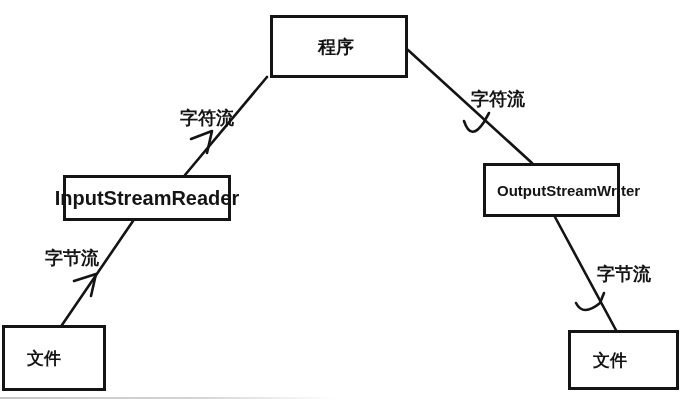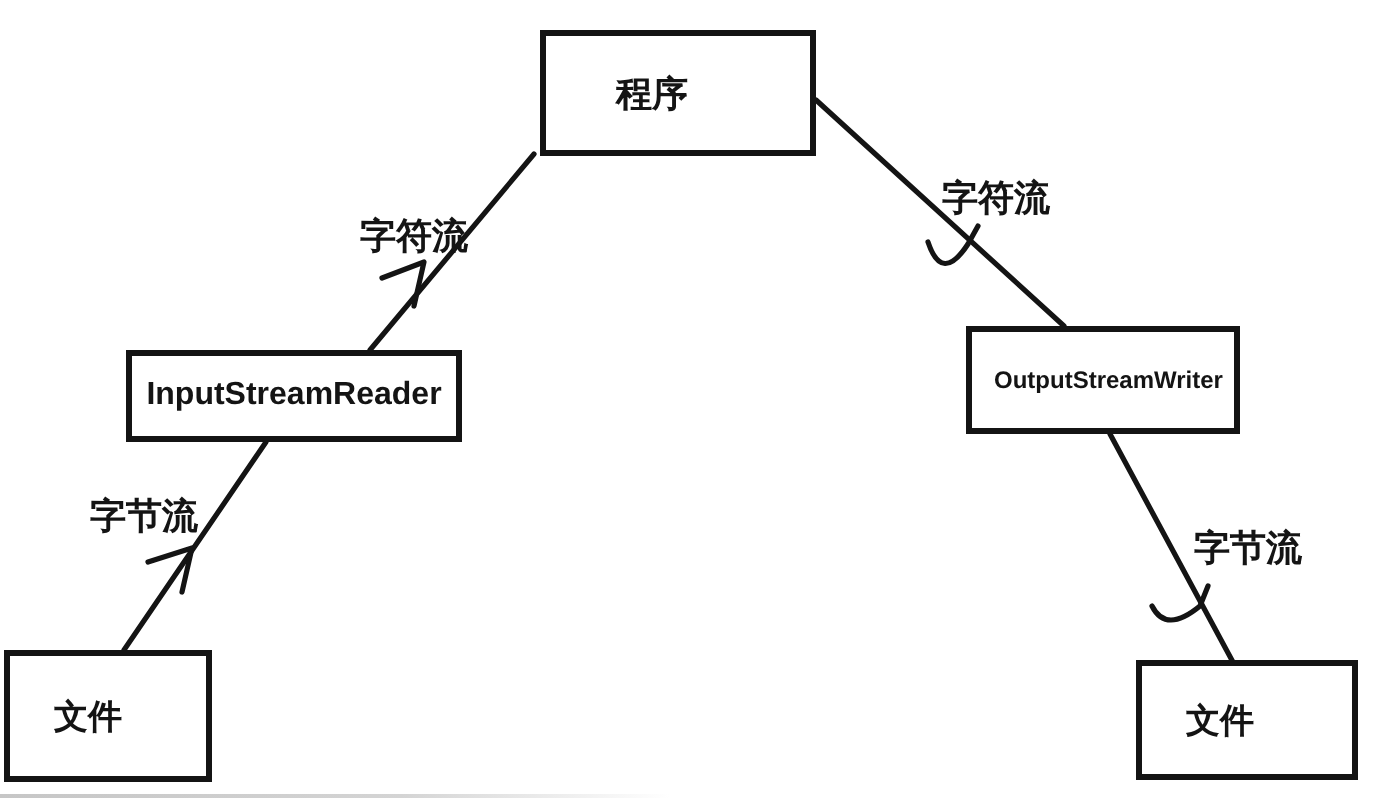--- a/index.html
+++ b/index.html
@@ -33,23 +33,23 @@
     position: absolute;
     box-sizing: border-box;
     border: 3px solid var(--box-border, #141414);
     background: var(--box-fill, #ffffff);
     display: flex;
     align-items: center;
     font-weight: bold;
     color: var(--text, #141414);
     white-space: nowrap;
   }
-  .node-program            { left: 270px; top: 15px;  width: 138px; height: 63px; padding-left: 35px; font-size: 18px; }
-  .node-input-reader       { left: 63px;  top: 175px; width: 168px; height: 46px; justify-content: center; font-size: 16px; }
-  .node-output-writer      { left: 483px; top: 163px; width: 137px; height: 54px; padding-left: 11px; font-size: 12px; overflow: visible; }
+  .node-program            { left: 270px; top: 15px;  width: 138px; height: 63px; padding-left: 45px; font-size: 18px; }
+  .node-input-reader       { left: 63px;  top: 175px; width: 168px; height: 46px; justify-content: center; font-size: 20px; }
+  .node-output-writer      { left: 483px; top: 163px; width: 137px; height: 54px; padding-left: 11px; font-size: 15px; overflow: visible; }
   .node-file-left          { left: 2px;   top: 325px; width: 104px; height: 66px; padding-left: 22px; font-size: 17px; }
   .node-file-right         { left: 568px; top: 330px; width: 111px; height: 60px; padding-left: 22px; font-size: 17px; }
   .edge-label {
     position: absolute;
     font-weight: bold;
     font-size: 18px;
     line-height: 1;
     color: var(--text, #141414);
     white-space: nowrap;
   }

